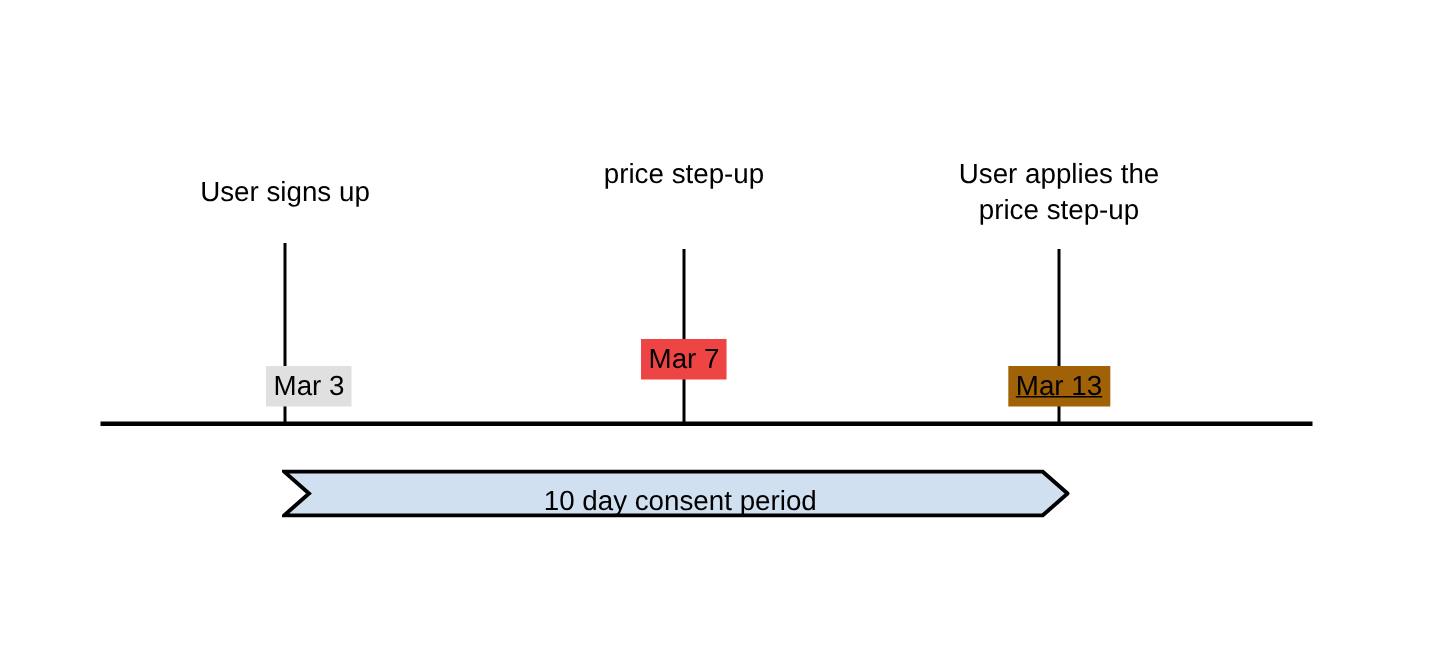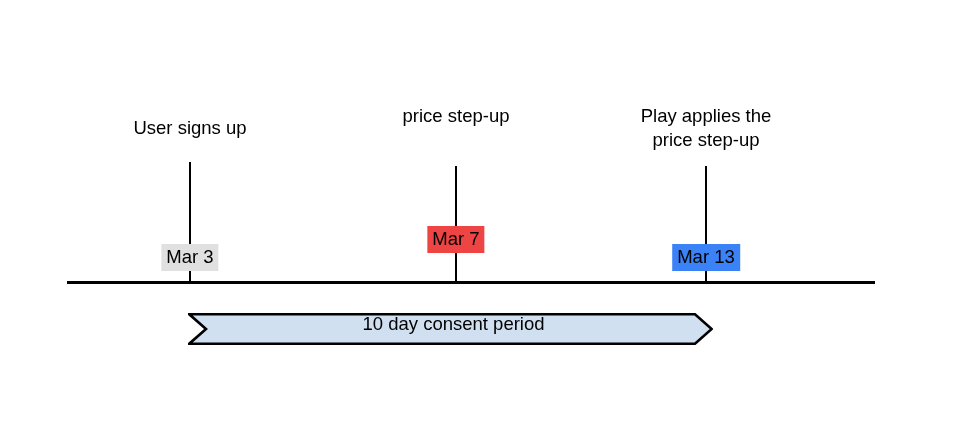--- a/index.html
+++ b/index.html
@@ -77,21 +77,21 @@
     line-height: 24px;
     background: #e0e0e0;
     color: #000000;
     padding: 1px 5px 2px 5px;
   }
 
   
   .period-banner {
     position: absolute;
     display: flex;
-    align-items: flex-start;
+    align-items: flex-end;
     justify-content: center;
   }
   .period-banner svg {
     position: absolute;
     left: 0;
     top: 0;
     display: block;
   }
   .period-banner-label {
     position: relative;
@@ -109,38 +109,38 @@
 
 <div id="diagram-stage">
 
   <div class="axis-line" style="left: 67px; width: 808px; background: rgb(0, 0, 0);"></div>
 
   <div class="event-marker" style="left:190px;">
     <div class="marker-caption" style="top:116px;">
       <span class="caption-line">User signs up</span>
     </div>
     <div class="marker-stem" style="top:162px; height:120px;"></div>
-    <div class="marker-date" style="top: 244px; background: rgb(224, 224, 224);">Mar 3</div>
+    <div class="marker-date" style="top: 244px; background: rgb(224, 224, 224); margin-left: 16px;">Mar 3</div>
   </div>
 
   <div class="event-marker" style="left:456px;">
     <div class="marker-caption" style="top:104px;">
       <span class="caption-line">price step-up</span>
     </div>
     <div class="marker-stem" style="top:166px; height:116px;"></div>
     <div class="marker-date" style="top: 226px; background: #ef4444;">Mar 7</div>
   </div>
 
   <div class="event-marker" style="left:706px;">
     <div class="marker-caption" style="top:104px;">
-      <span class="caption-line">Play applies the</span>
+      <span class="caption-line">User applies the</span>
       <span class="caption-line">price step-up</span>
     </div>
     <div class="marker-stem" style="top:166px; height:116px;"></div>
-    <div class="marker-date" style="top: 244px; background: #3b82f6;">Mar 13</div>
+    <div class="marker-date" style="top: 244px; background: #a16207; text-decoration: underline;">Mar 13</div>
   </div>
 
   <div class="period-banner" style="left:188px; top:313px; width:525px; height:32px;">
     <svg width="525" height="32" viewBox="0 0 525 32">
       <polygon id="banner-shape" points="1.3,1.3 507,1.3 523.7,16 507,30.7 1.3,30.7 18,16" fill="#d1e0f0" stroke="#000000" stroke-width="2.6" stroke-linejoin="miter"></polygon>
     </svg>
     <span class="period-banner-label">10 day consent period</span>
   </div>
 
 </div>

